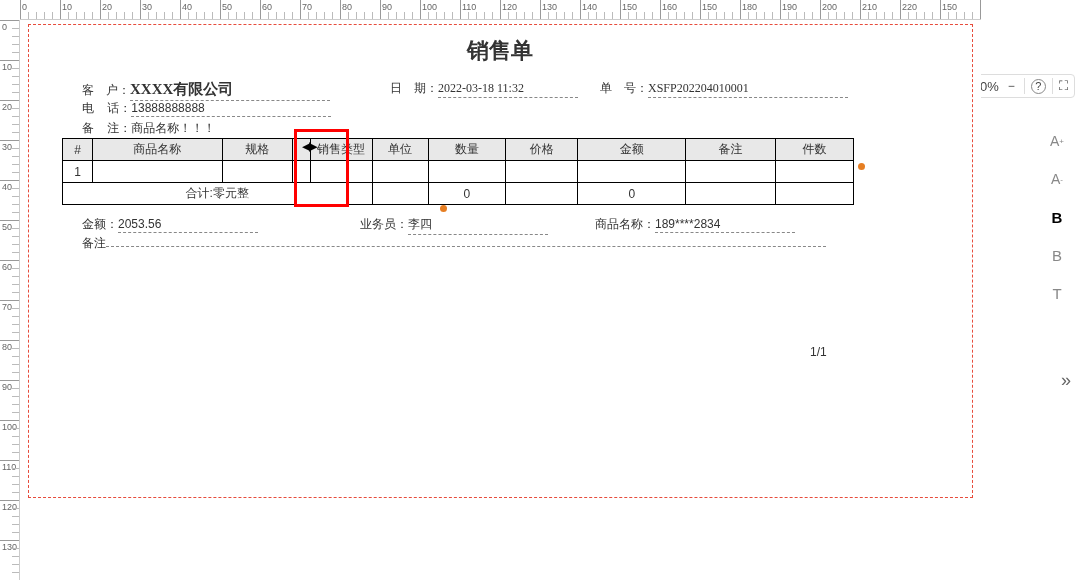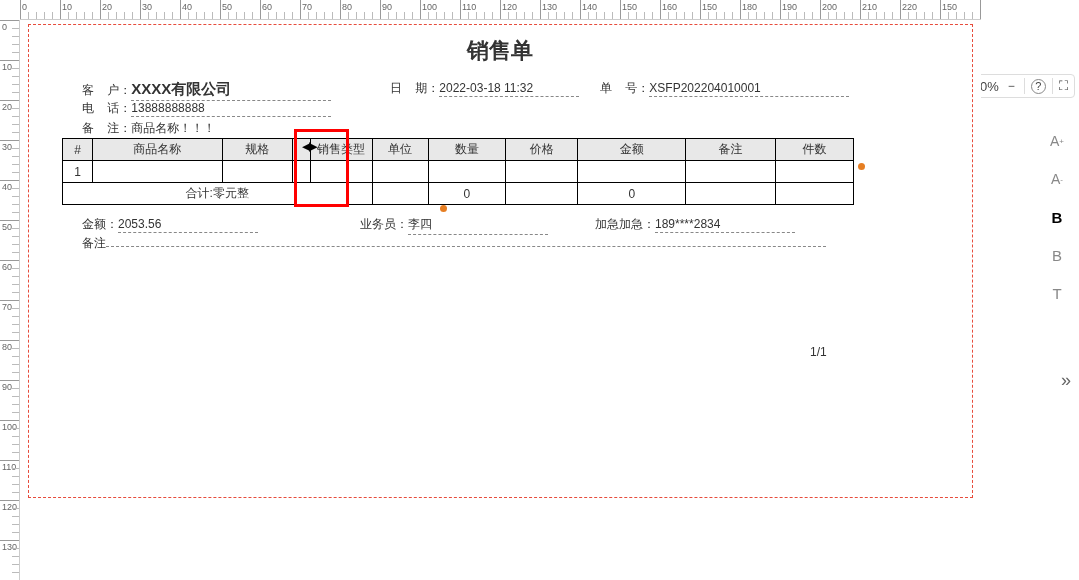--- a/index.html
+++ b/index.html
@@ -23,21 +23,21 @@
     .canvas { position: absolute; top: 20px; left: 20px; width: 961px; height: 560px; background: #fff; }
 
     .page-border { position: absolute; top: 4px; left: 8px; width: 945px; height: 474px; border: 1px dashed #e74c3c; }
 
     
     .doc-title { position: absolute; top: 16px; left: 0; width: 960px; text-align: center; font-size: 22px; font-weight: bold; }
 
     
     .hdr { position: absolute; font-size: 12px; color: #333; }
 
-    .hdr-row1 { top: 60px; }
+    .hdr-row1 { top: 60px; font-family: Liberation Serif, serif; }
     .hdr-row2 { top: 80px; }
     .hdr-row3 { top: 100px; }
 
     .hdr-col1 { left: 62px; }
     .hdr-col2 { left: 370px; }
     .hdr-col3 { left: 580px; }
 
     .hdr-customer-val { font-weight: bold; font-size: 15px; }
     .hdr-line { border-bottom: 1px dashed #888; display: inline-block; min-width: 200px; padding-bottom: 1px; }
     .hdr-line-short { min-width: 140px; }
@@ -434,21 +434,21 @@
     <div class="orange-dot orange-dot1"></div>
     <div class="orange-dot orange-dot2"></div>
 
     <div class="ft ft-row1 ft-col1">
       <span>金额：</span><span class="ft-line">2053.56</span>
     </div>
     <div class="ft ft-row1 ft-col2">
       <span>业务员：</span><span class="ft-line">李四</span>
     </div>
     <div class="ft ft-row1 ft-col3">
-      <span>加急加急：</span><span class="ft-line">189****2834</span>
+      <span>商品名称：</span><span class="ft-line">189****2834</span>
     </div>
     <div class="ft ft-row2">
       <span>备注</span><span class="ft-line-full" style="min-width:720px;"></span>
     </div>
 
 
     <div class="page-num">1/1</div>
   </div>
 
 </div>

